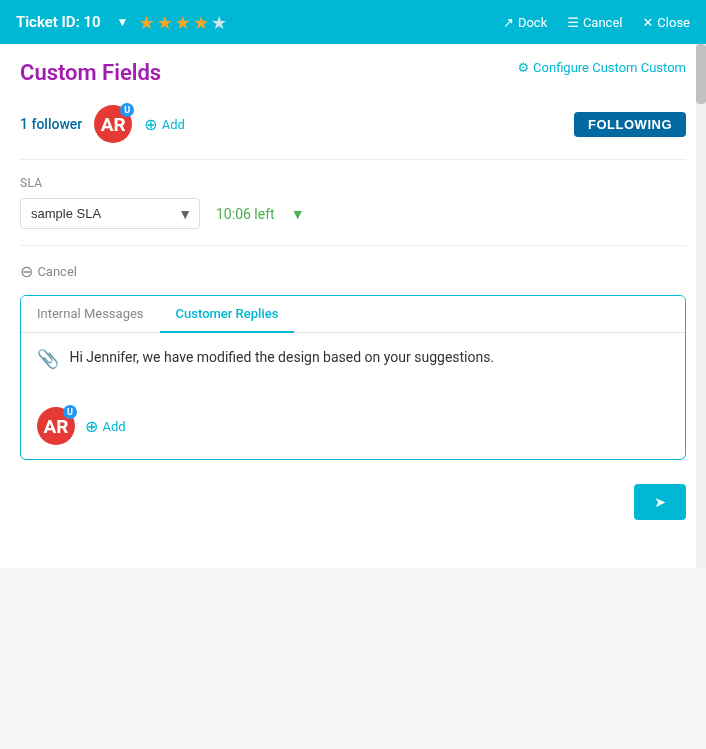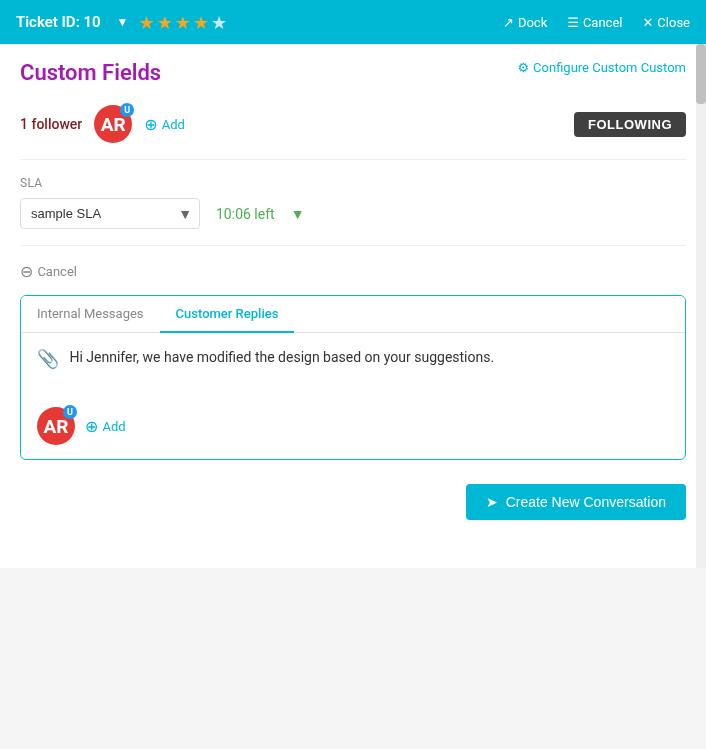--- a/index.html
+++ b/index.html
@@ -113,26 +113,26 @@
       padding: 16px 0;
       border-bottom: 1px solid #eee;
     }
     .followers-left {
       display: flex;
       align-items: center;
       gap: 12px;
     }
     .follower-count {
       font-size: 14px;
-      color: #7f1d1d;
+      color: #0369a1;
       font-weight: 500;
       text-align: center;
     }
     .following-btn {
-      background: #404040;
+      background: #0369a1;
       color: white;
       border: none;
       padding: 5px 14px;
       border-radius: 4px;
       font-size: 13px;
       font-weight: 600;
       cursor: pointer;
       letter-spacing: 0.5px;
     }
 
@@ -449,18 +449,17 @@
         <span class="add-btn">
           <span class="plus-circle">⊕</span>
           <span>Add</span>
         </span>
       </div>
     </div>
 
     <div class="bottom-actions">
       <button class="create-conv-btn">
         <span>➤</span>
-        <span>Create New Conversation</span>
       </button>
     </div>
   </div>
 
 </div>
 
 </body></html>

